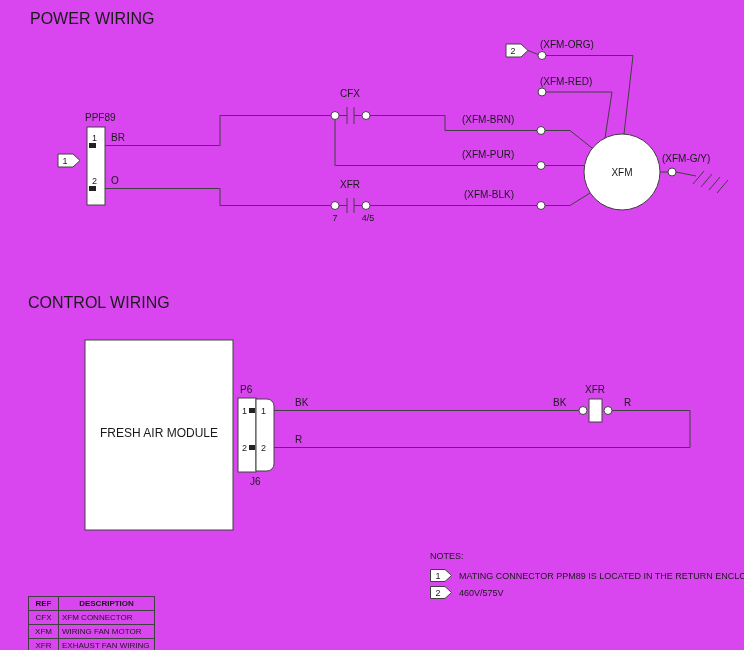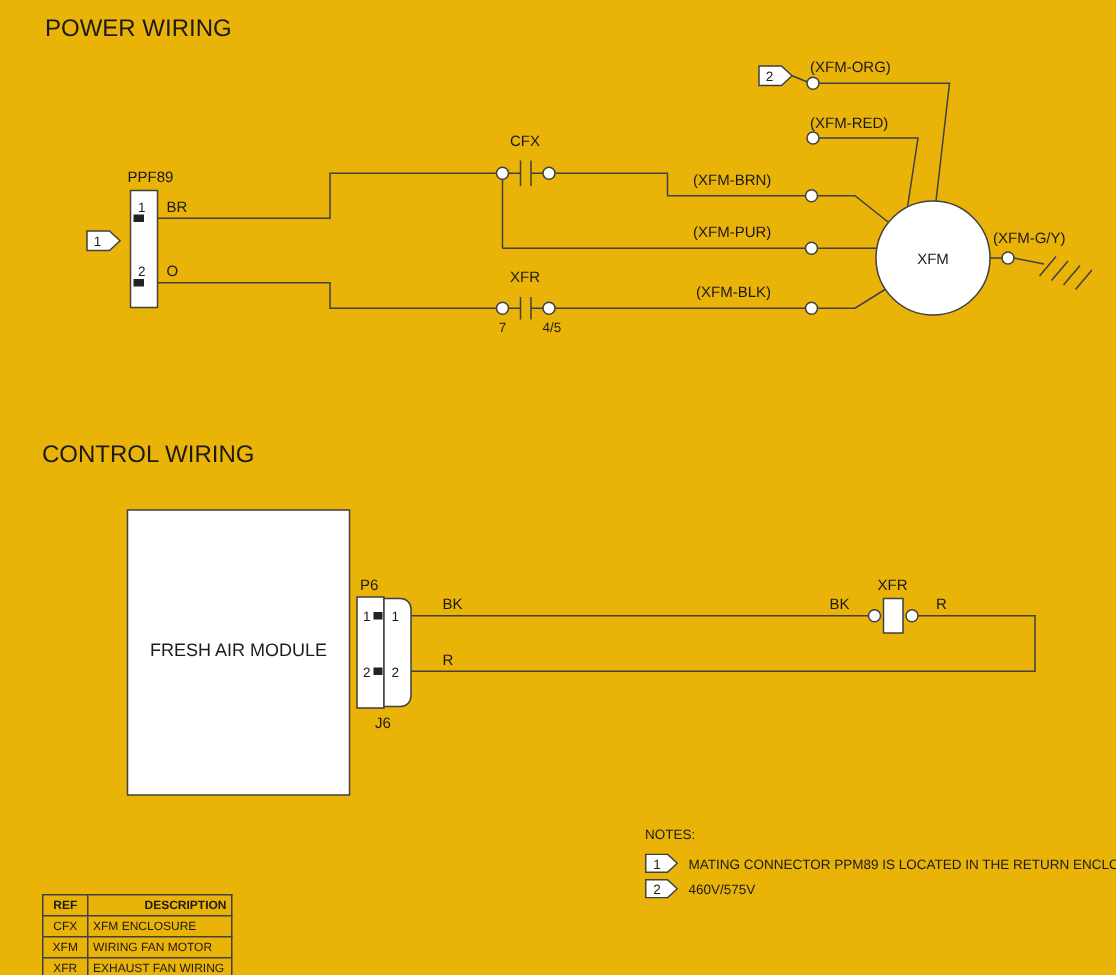--- a/index.html
+++ b/index.html
@@ -1,35 +1,35 @@
 <!DOCTYPE html>
 <html><head>
 <meta charset="utf-8">
 <style>
   * { margin:0; padding:0; box-sizing:border-box; }
   html,body { background:#ffffff; font-family:"Liberation Sans", sans-serif; }
-  .page { position:relative; width:744px; height:650px; background:#eab308; overflow:hidden; }
+  .page { position:relative; width:744px; height:650px; background:#d946ef; overflow:hidden; }
   svg.diagram { position:absolute; left:0; top:0; }
   .wire { stroke:#404040; stroke-width:1; fill:none; }
   .sym  { stroke:#404040; stroke-width:1; fill:#ffffff; }
   .mark { fill:#222222; stroke:none; }
   text  { fill:#1a1a1a; }
   .t16 { font-size:16px; }
   .t12 { font-size:12px; }
   .t10 { font-size:10px; }
   .t9  { font-size:9px; }
   .mid { text-anchor:middle; }
 
   .ref-table { position:absolute; left:28px; top:596px; }
   .ref-table table { border-collapse:collapse; font-size:8px; color:#1a1a1a; }
   .ref-table th, .ref-table td { border:1px solid #404040; height:14px; padding:0 3px; line-height:12px; white-space:nowrap; }
   .ref-table th { font-weight:bold; text-align:center; }
   .ref-table td.c { text-align:center; }
   .ref-table .col-ref { width:30px; }
-  .ref-table .col-desc { width:96px;text-align:right; }
+  .ref-table .col-desc { width:96px; }
 
   .notes { position:absolute; left:430px; top:551px; font-size:9px; color:#1a1a1a; }
   .notes-title { margin-bottom:8px; }
   .note-row { display:flex; align-items:center; gap:7px; margin-bottom:4px; }
   .flagpoly { fill:#ffffff; stroke:#404040; stroke-width:1; }
   .flagnum { font-size:9px; fill:#1a1a1a; }
   .note-text { white-space:nowrap; }
 </style>
 </head>
 <body>
@@ -170,21 +170,21 @@
     <table>
       <thead>
         <tr>
           <th class="col-ref">REF</th>
           <th class="col-desc">DESCRIPTION</th>
         </tr>
       </thead>
       <tbody>
         <tr>
           <td class="c">CFX</td>
-          <td>XFM ENCLOSURE</td>
+          <td>XFM CONNECTOR</td>
         </tr>
         <tr>
           <td class="c">XFM</td>
           <td>WIRING FAN MOTOR</td>
         </tr>
         <tr>
           <td class="c">XFR</td>
           <td>EXHAUST FAN WIRING</td>
         </tr>
       </tbody>

